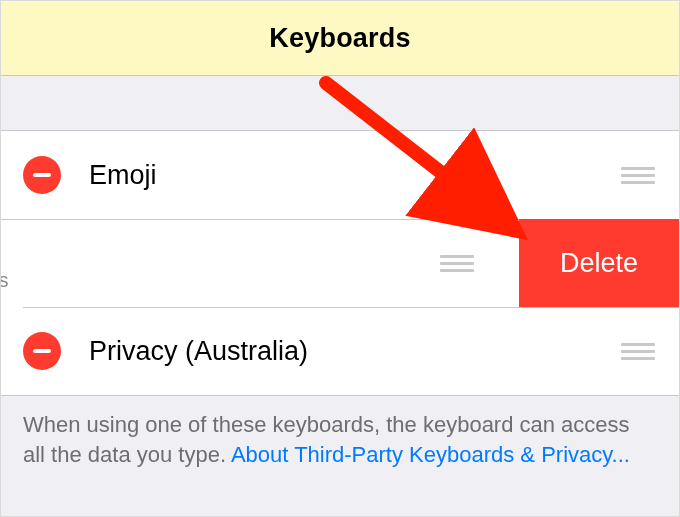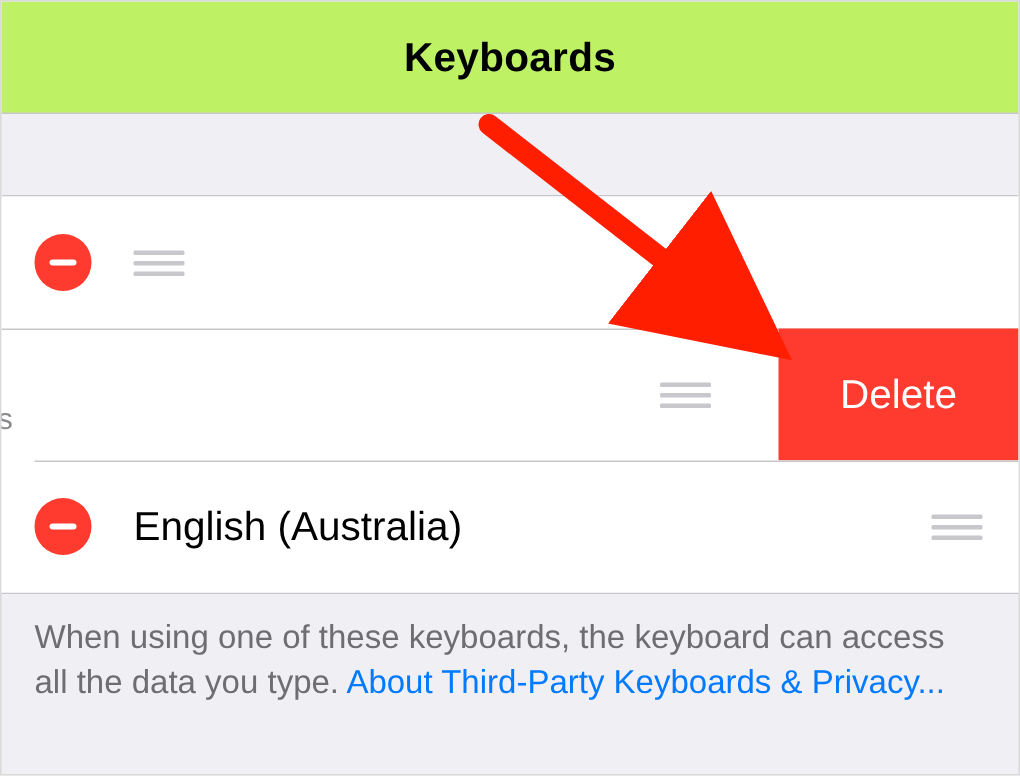--- a/index.html
+++ b/index.html
@@ -7,21 +7,21 @@
     body {
       font-family: -apple-system, "Helvetica Neue", Helvetica, Arial, sans-serif;
       background: #efeff4;
       color: #000;
       position: relative;
       border: 1px solid #d9d9d9;
     }
     
     .navbar {
       height: 75px;
-      background: #bef264;
+      background: #fef9c3;
       border-bottom: 1px solid #c7c7cb;
       position: relative;
       display: flex;
       align-items: center;
       justify-content: center;
     }
     .navbar-title {
       font-size: 27px;
       font-weight: 600;
       color: #000;
@@ -136,20 +136,23 @@
 </div>
 
 <div class="group-spacer"></div>
 
 <div class="list">
 
   <div class="cell">
     <div class="delete-badge">
       <div class="minus"></div>
     </div>
+    <div class="cell-text">
+      <div class="cell-title">Emoji</div>
+    </div>
     <div class="drag">
       <span></span>
         <span></span>
         <span></span>
     </div>
   </div>
 
   <div class="cell swiped">
     <div class="swiped-inner">
       <div class="cell-text">
@@ -163,21 +166,21 @@
       </div>
     </div>
     <div class="delete-btn">Delete</div>
   </div>
 
   <div class="cell">
     <div class="delete-badge">
       <div class="minus"></div>
     </div>
     <div class="cell-text">
-      <div class="cell-title">English (Australia)</div>
+      <div class="cell-title">Privacy (Australia)</div>
     </div>
     <div class="drag">
       <span></span>
         <span></span>
         <span></span>
     </div>
   </div>
 
 </div>
 

